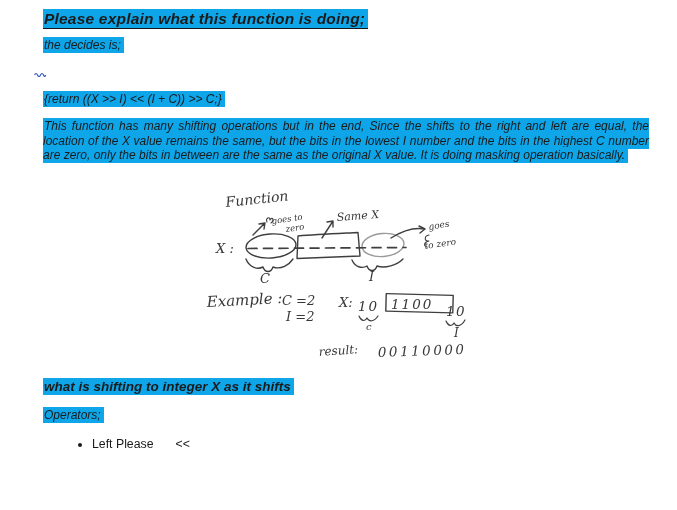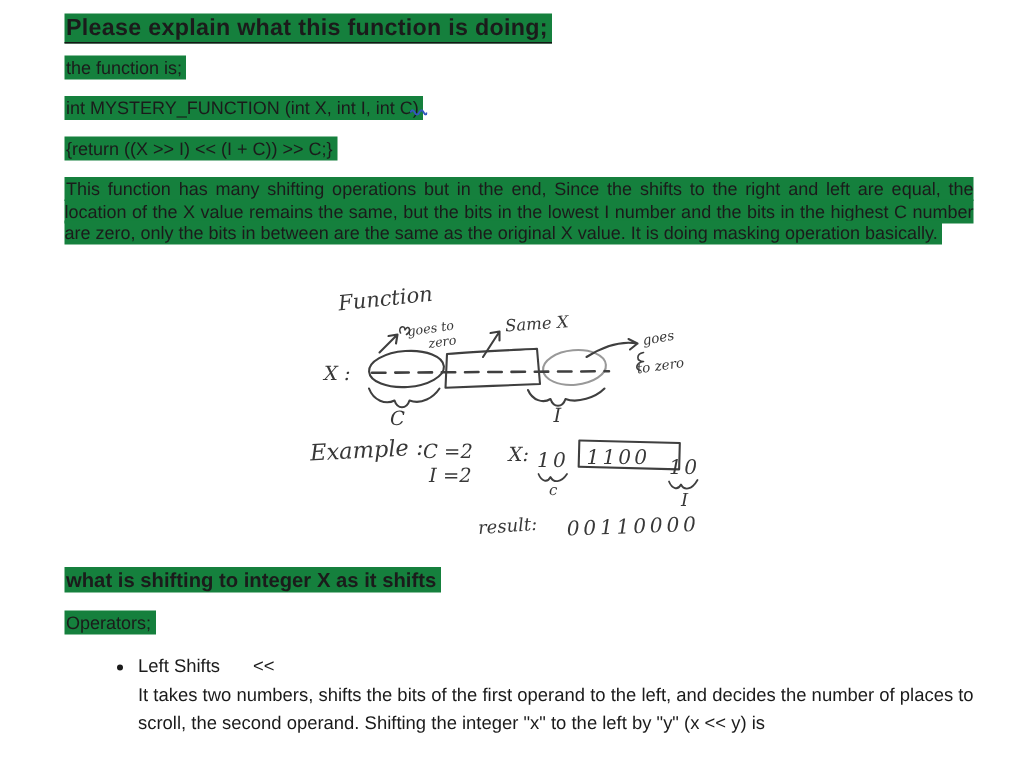--- a/index.html
+++ b/index.html
@@ -1,21 +1,21 @@
 <!DOCTYPE html>
 <html><head>
 <meta charset="utf-8">
 <style>
   html,body{margin:0;padding:0;}
   body{
     width:677px;height:510px;background:#ffffff;overflow:hidden;
     font-family:"Liberation Sans",sans-serif;color:#1b1b1b;
   }
   .doc{padding:10px 28px 0 43px;}
-  .hl{background:#15803d;padding:1px 3px 1px 1px;}
+  .hl{background:#0ea5e9;padding:1px 3px 1px 1px;font-style:italic;}
   h1.title{margin:0 0 10px;font-size:15.5px;font-weight:bold;letter-spacing:.2px;}
   h1.title .hl{border-bottom:1.7px solid #151515;padding-bottom:1px;}
   p.line{margin:0 0 12px;font-size:12px;line-height:15px;}
   p.justified{margin:2px 0 0;font-size:12px;line-height:14.5px;text-align:justify;
     text-justify:inter-word;}
   .squiggle{margin-left:-9px;vertical-align:-1px;}
   .diagram-wrap{margin:22px 0 0 139px;height:180px;}
   svg text{stroke:none;}
   .hw{font-family:"DejaVu Serif",serif;font-style:italic;fill:#383838;}
   h2.subhead{margin:14px 0 0;font-size:13.5px;font-weight:bold;}
@@ -26,23 +26,23 @@
   .b-op{margin-left:22px;}
   .b-desc{line-height:19px;}
 </style>
 </head>
 <body>
 
 <div class="doc">
 
   <h1 class="title"><span class="hl">Please explain what this function is doing;</span></h1>
 
-  <p class="line"><span class="hl">the function is;</span></p>
+  <p class="line"><span class="hl">the decides is;</span></p>
 
-  <p class="line"><span class="hl">int MYSTERY_FUNCTION (int X, int I, int C)</span><svg class="squiggle" width="12" height="6" viewBox="0 0 12 6">
+  <p class="line"><svg class="squiggle" width="12" height="6" viewBox="0 0 12 6">
         <path d="M0.5 4 Q2 1 3.5 4 T6.5 4 T9.5 4 T11.5 4" fill="none" stroke="#3456c0" stroke-width="1.2"></path>
       </svg></p>
 
   <p class="line"><span class="hl">{return ((X &gt;&gt; I) &lt;&lt; (I + C)) &gt;&gt; C;}</span></p>
 
   <p class="justified"><span class="hl">This function has many shifting operations but in the end, Since the shifts to the right and left are equal, the location of the X value remains the same, but the bits in the lowest I number and the bits in the highest C number are zero, only the bits in between are the same as the original X value. It is doing masking operation basically.</span></p>
 
   <div class="diagram-wrap">
     <svg width="330" height="180" viewBox="0 0 330 180">
       <g fill="none" stroke="#3f3f3f" stroke-width="1.4" stroke-linecap="round" stroke-linejoin="round">
@@ -83,18 +83,17 @@
       <text class="hw" x="196" y="172" font-size="13.5" letter-spacing="2.5" transform="rotate(-2 196 172)">00110000</text>
     </svg>
   </div>
 
   <h2 class="subhead"><span class="hl">what is shifting to integer X as it shifts</span></h2>
 
   <p class="operators"><span class="hl">Operators;</span></p>
 
   <ul class="op-list">
     <li>
-      <div class="b-head"><span>Left Shifts</span><span class="b-op">&lt;&lt;</span></div>
-      <div class="b-desc">It takes two numbers, shifts the bits of the first operand to the left, and decides the number of places to scroll, the second operand. Shifting the integer "x" to the left by "y" (x &lt;&lt; y) is</div>
+      <div class="b-head"><span>Left Please</span><span class="b-op">&lt;&lt;</span></div>
     </li>
   </ul>
 
 </div>
 
 </body></html>

